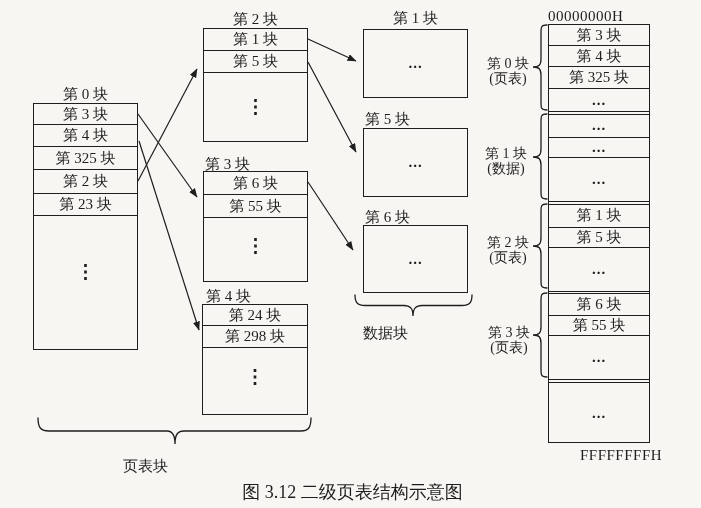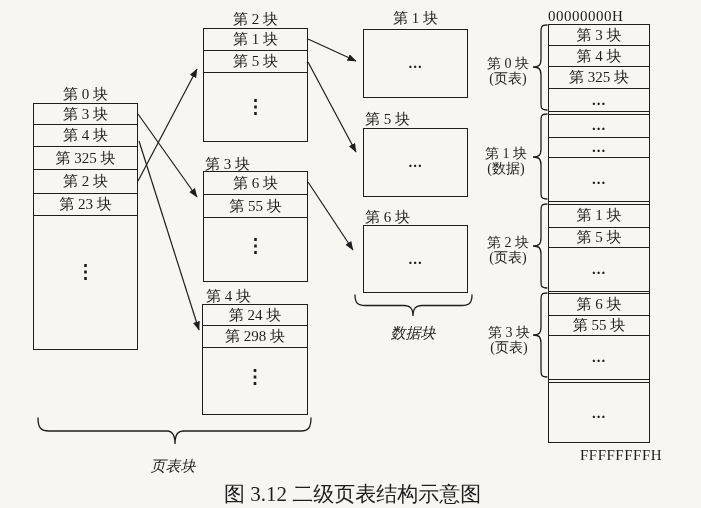--- a/index.html
+++ b/index.html
@@ -19,22 +19,22 @@
   .vdots{
     position:absolute;left:0;right:0;text-align:center;font-size:19px;line-height:1;
     font-weight:bold;
   }
   .blk-title{position:absolute;font-size:15px;white-space:nowrap;}
   .centered{text-align:center;}
   .sec-label{
     position:absolute;width:58px;text-align:center;font-size:14px;line-height:15px;white-space:nowrap;
   }
   .addr{position:absolute;font-size:15px;letter-spacing:0.5px;white-space:nowrap;}
-  .brace-label{position:absolute;font-size:15px;text-align:center;white-space:nowrap;font-style:italic;}
-  .caption{position:absolute;left:4px;right:0;text-align:center;font-size:21px;white-space:nowrap;}
+  .brace-label{position:absolute;font-size:15px;white-space:nowrap;}
+  .caption{position:absolute;left:4px;right:0;text-align:center;font-size:18px;white-space:nowrap;}
 </style>
 </head>
 <body>
 
 <div class="canvas">
 
   <svg class="overlay" width="701" height="508" viewBox="0 0 701 508">
     <defs>
       <marker id="ah" markerWidth="10" markerHeight="8" refX="8.5" refY="3.5" orient="auto" markerUnits="userSpaceOnUse">
         <path d="M0,0 L9,3.5 L0,7 Z" fill="#1e1e1e"></path>

